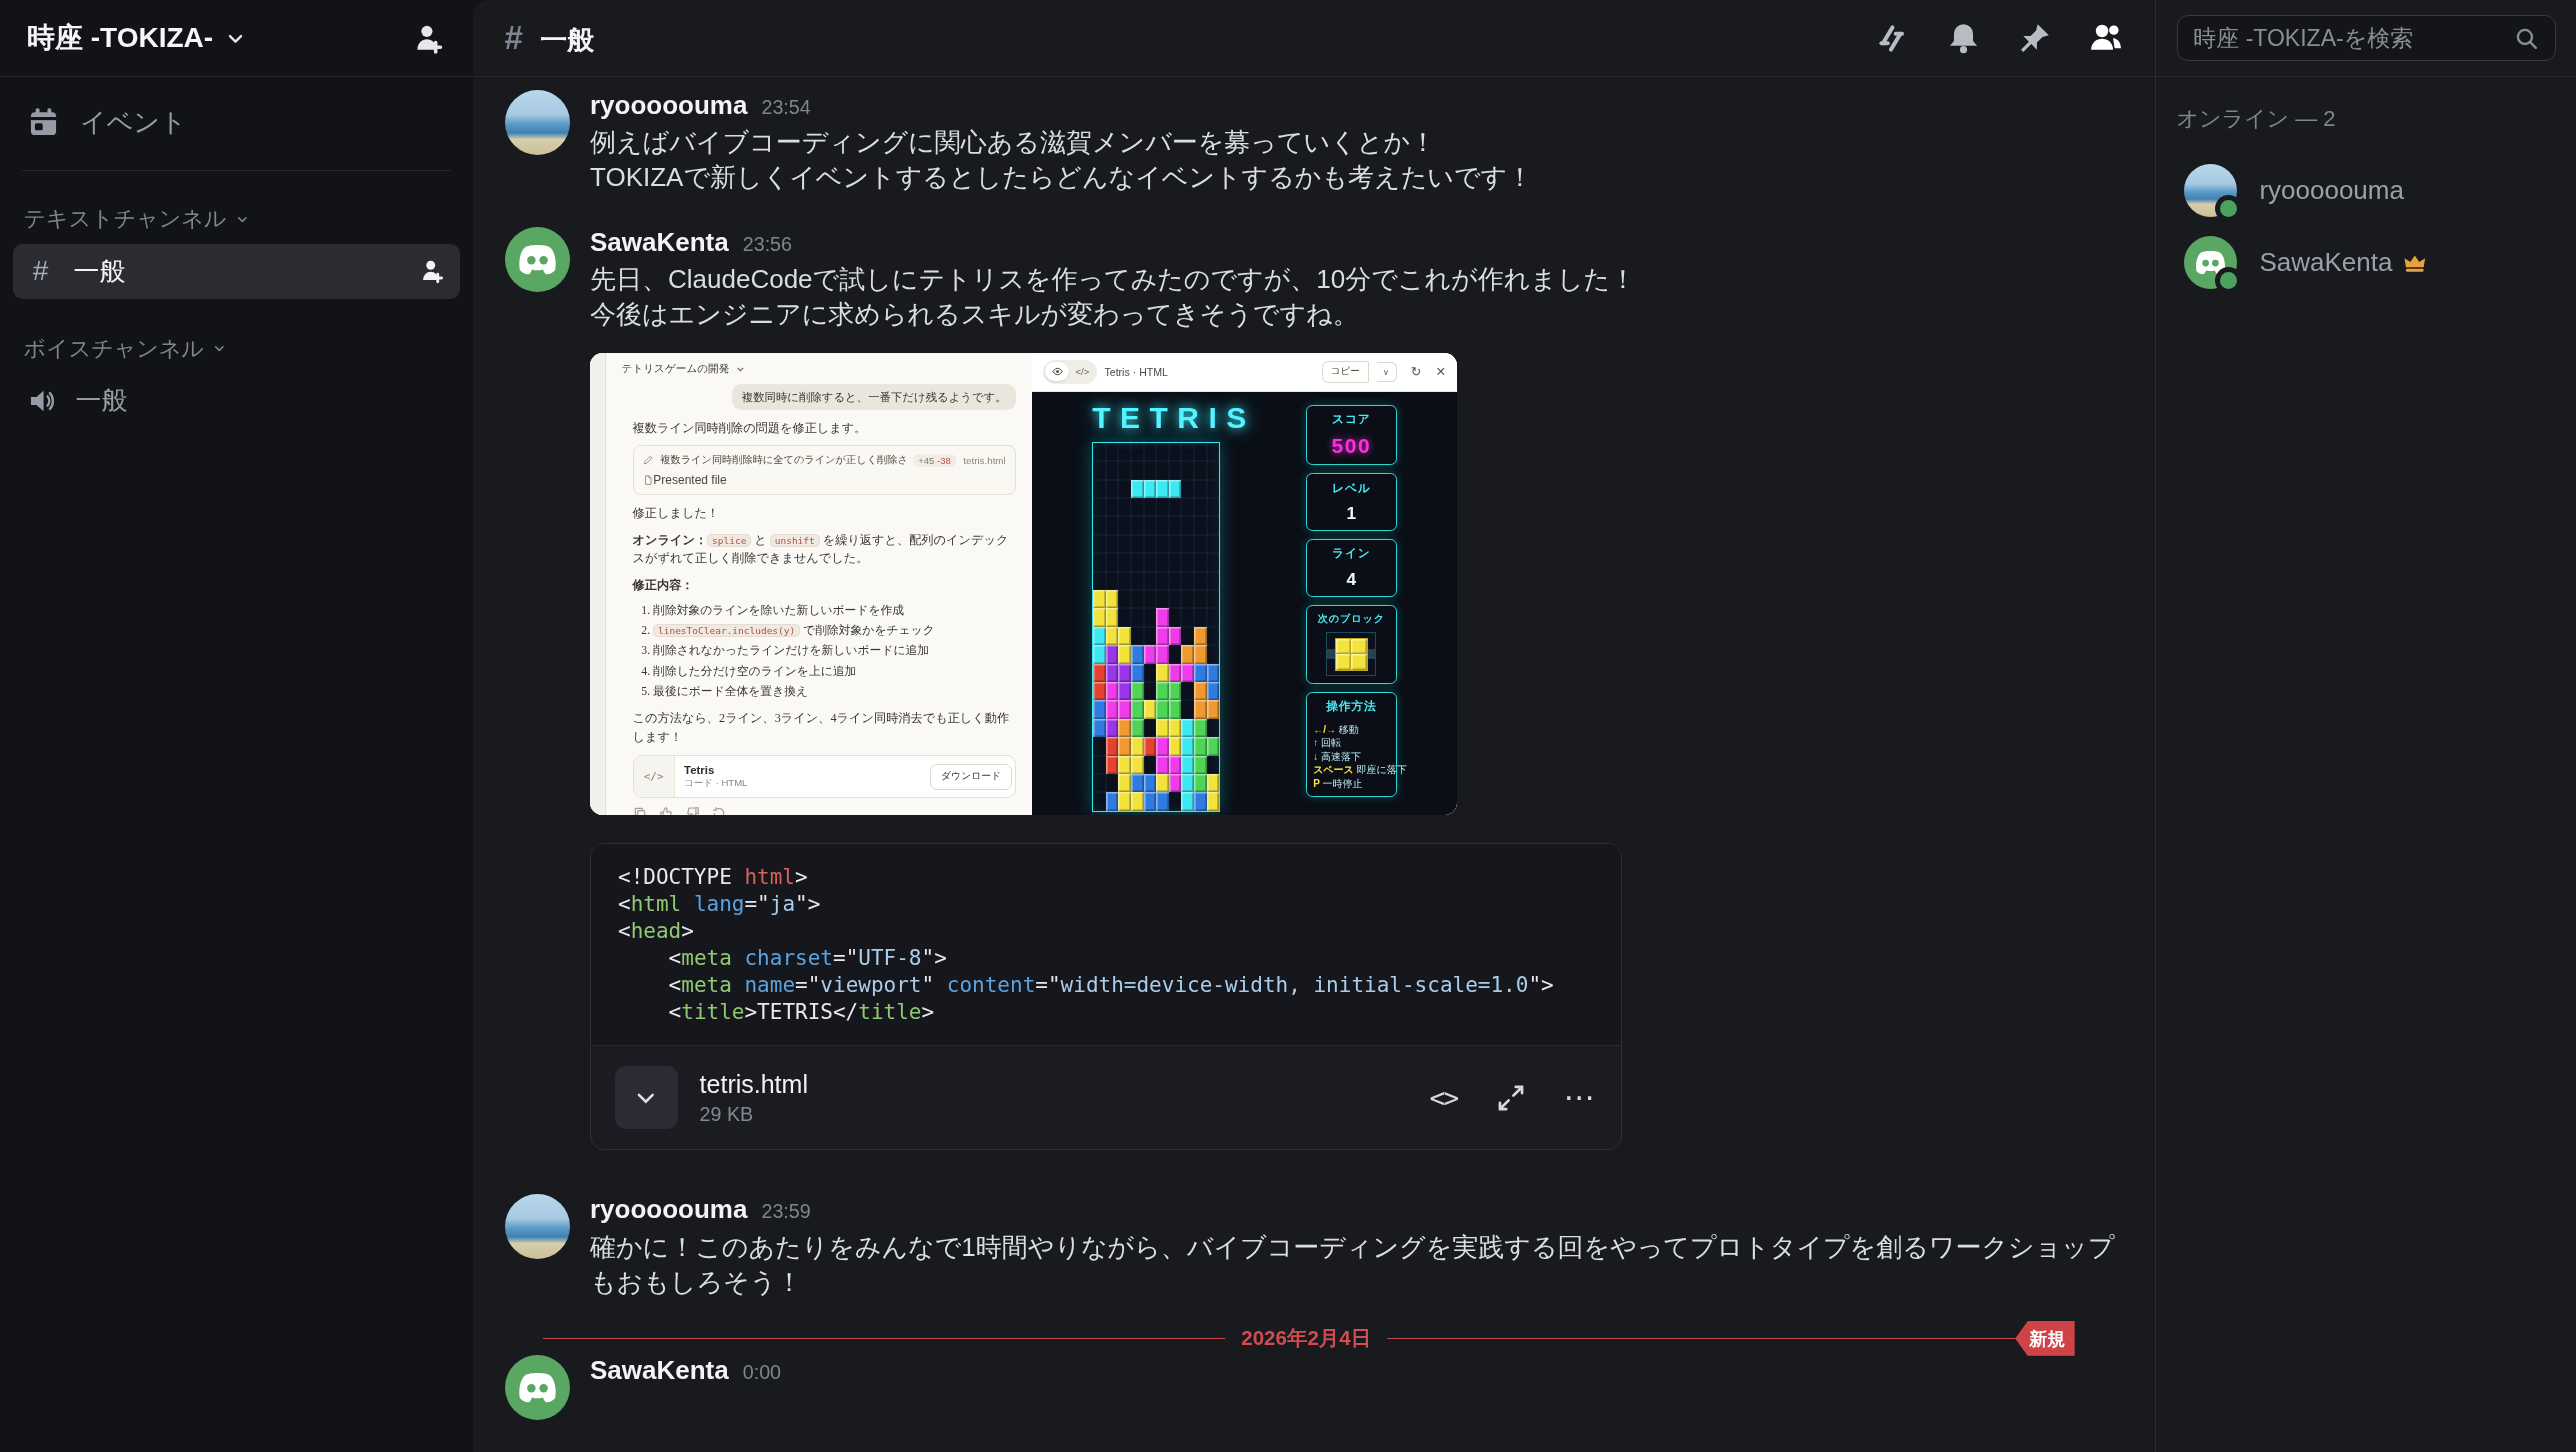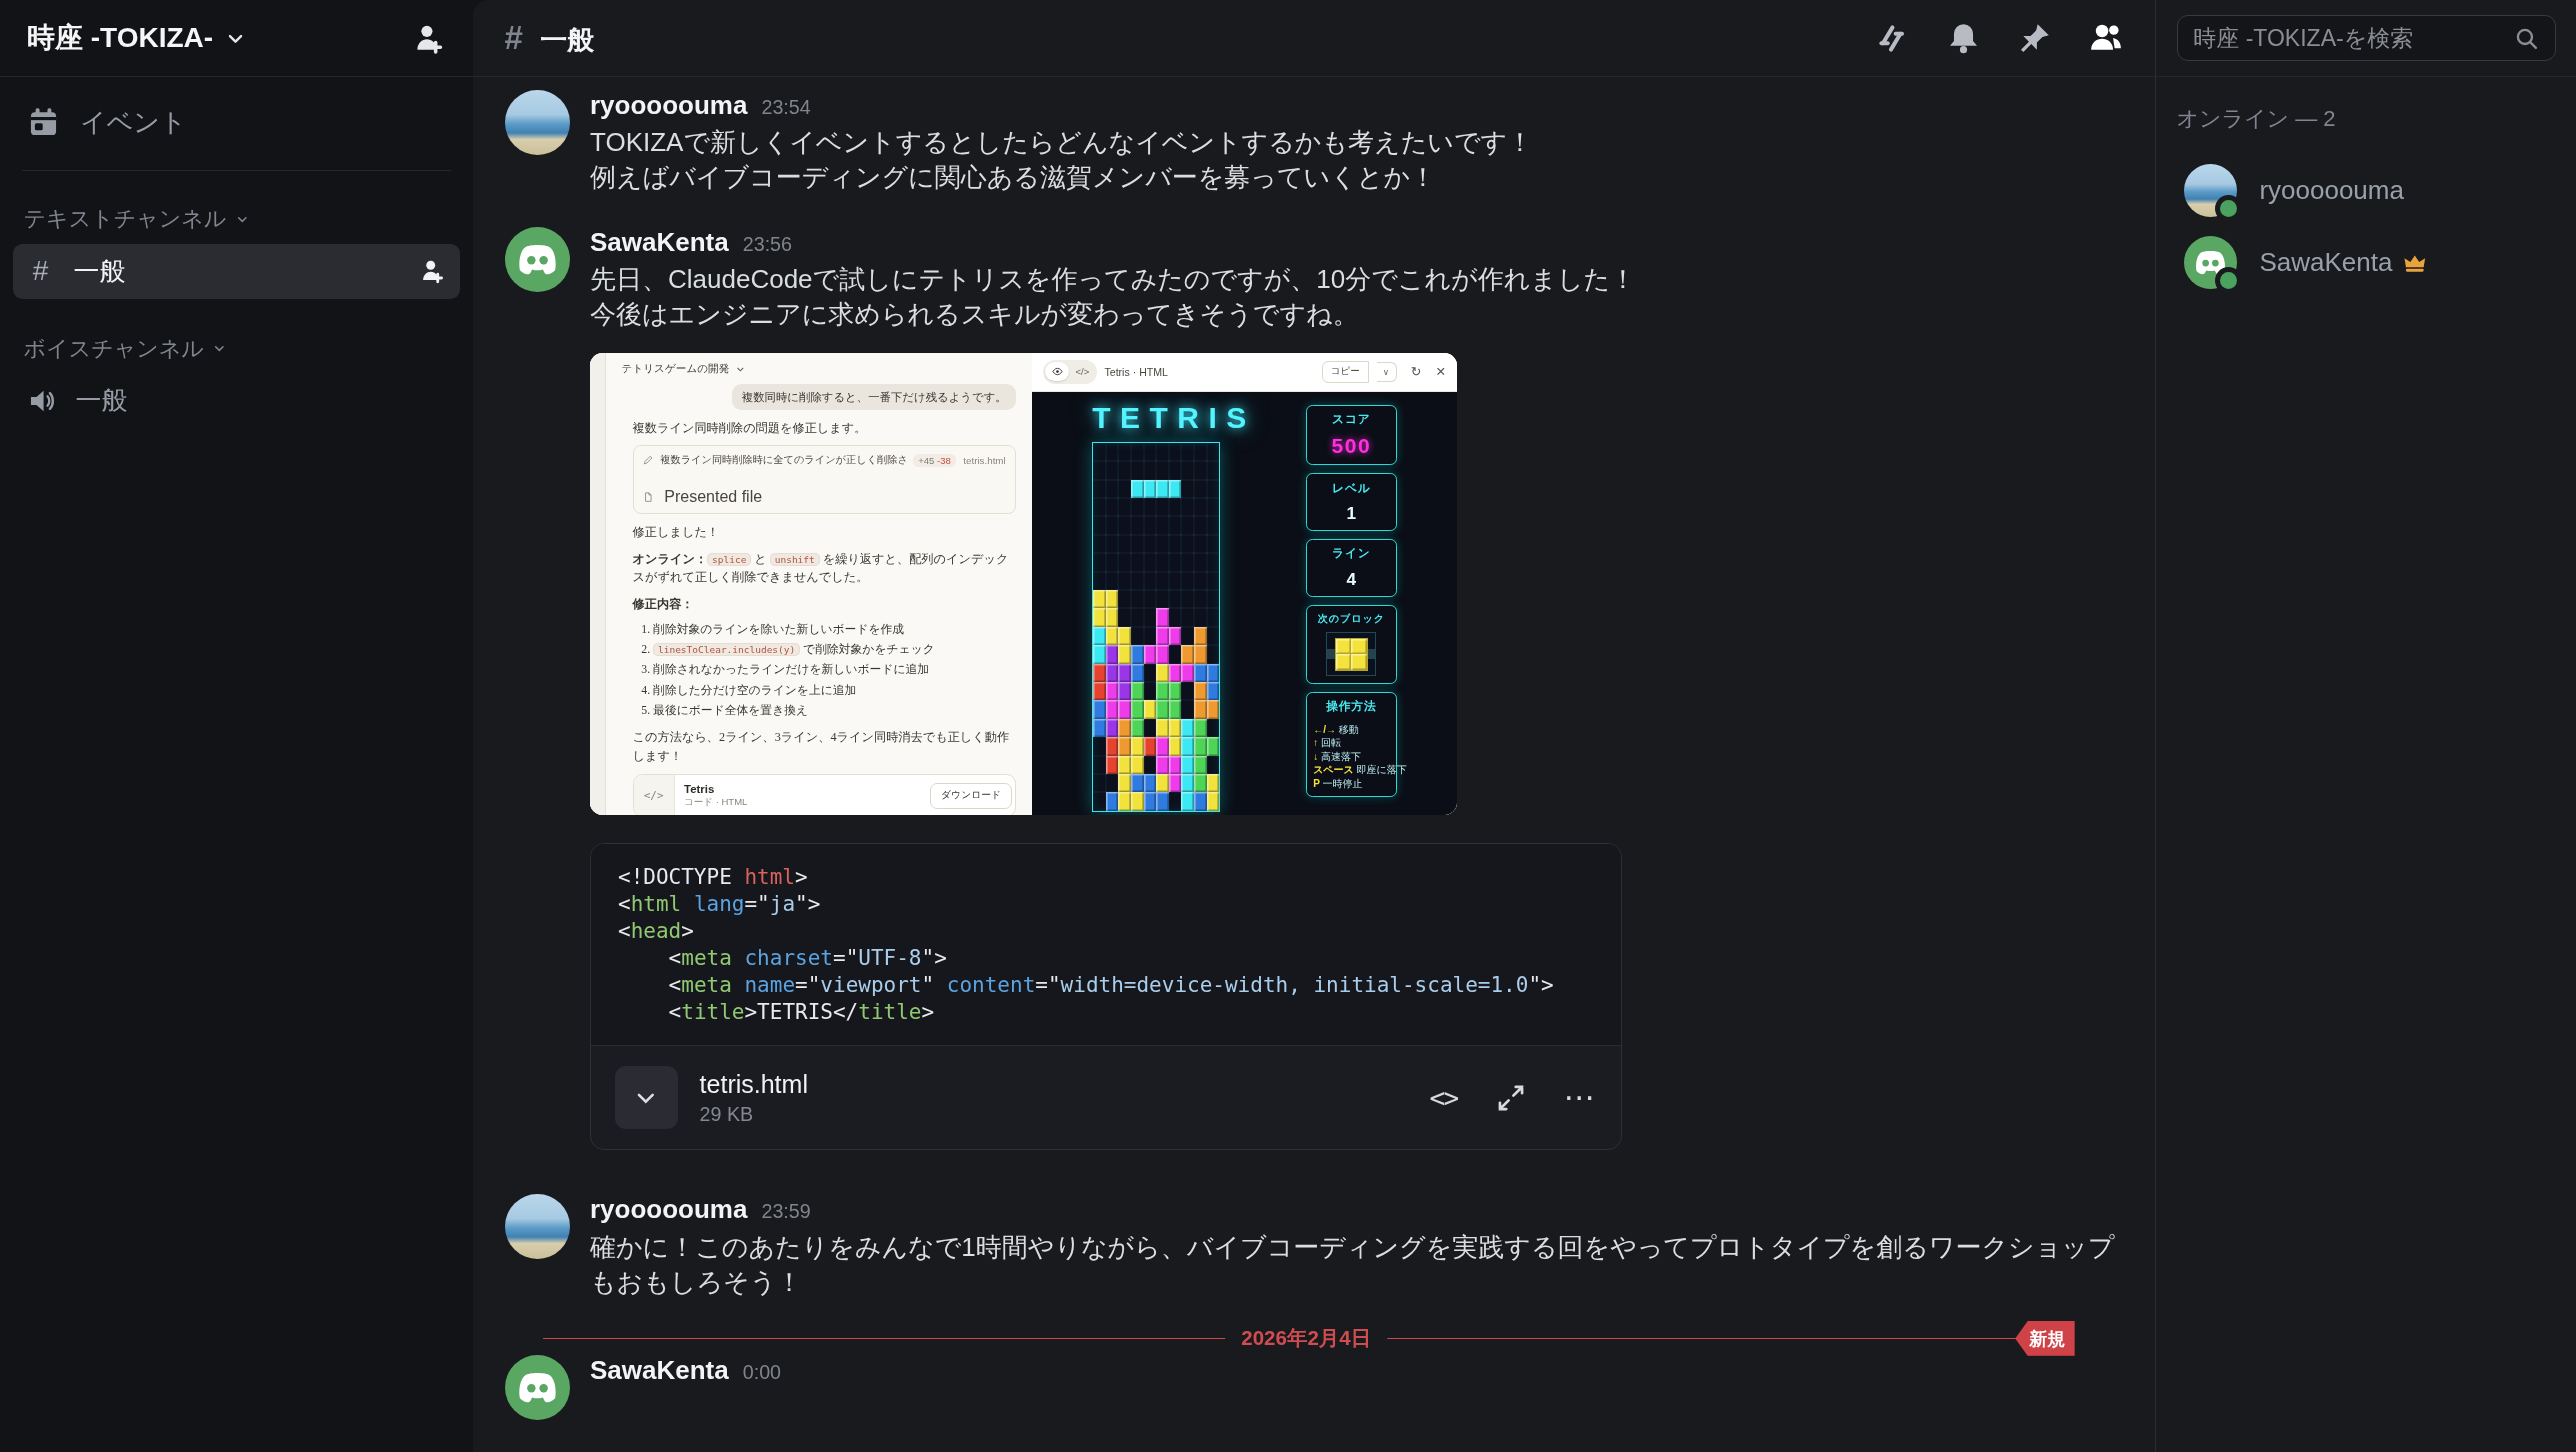--- a/index.html
+++ b/index.html
@@ -58,21 +58,21 @@
   .c-bubble-row { display:flex; justify-content:flex-end; }
   .c-bubble { background:#eae6dd; border-radius:9.5px; padding:5.5px 9.5px; font-size:11.4px; max-width:75%; }
   .c-p { margin:8.7px 0 0 11px; line-height:1.5; }
   .c-card { border:0.8px solid #e4dfd3; background:#faf8f3; border-radius:7.9px; margin:7.9px 0 0 11px; padding:7px 9.5px; font-family:"Liberation Sans",sans-serif; }
   .c-card-row { display:flex; align-items:center; gap:7px; font-size:10.2px; color:#4a463f; }
   .c-card-row .grow { flex:1; overflow:hidden; white-space:nowrap; }
   .diffpill { background:#f3ece6; border-radius:5.5px; padding:0.8px 5.5px; font-size:9.5px; white-space:nowrap; }
   .diff-add { color:#79806e; }
   .diff-del { color:#c05240; }
   .c-file { color:#8a857b; font-size:9.8px; white-space:nowrap; }
-  .c-card-row2 { display:flex; align-items:center; gap:11px; font-size:16px; color:#4a463f; margin-top:19px; padding-top:1.6px; }
+  .c-card-row2 { display:flex; align-items:center; gap:0; font-size:12px; color:#4a463f; margin-top:4px; padding-top:1.6px; }
   .c-strong { font-weight:bold; }
   code.cinline { font-family:"DejaVu Sans Mono",monospace; font-size:9.5px; background:#f0e9e1; color:#b0543f; border:0.8px solid #e6ddd0; border-radius:5px; padding:0 3.9px; }
   ol.c-list { margin:6.3px 0 0 31.5px; line-height:1.7; font-size:11.8px; }
   .c-art { display:flex; align-items:center; border:0.8px solid #e4dfd3; background:#fff; border-radius:9.5px; margin:9.5px 0 0 11px; overflow:hidden; font-family:"Liberation Sans",sans-serif; }
   .c-art-tile { width:41px; height:41px; background:#f6f4ee; border-right:0.8px solid #e9e5db; display:flex; align-items:center; justify-content:center; color:#8a857b; font-family:"DejaVu Sans Mono",monospace; font-size:11px; }
   .c-art-info { flex:1; padding:0 9.5px; }
   .c-art-name { font-size:11.4px; font-weight:bold; color:#2e2b26; }
   .c-art-meta { font-size:9.5px; color:#8a857b; margin-top:1.6px; }
   .c-art-btn { border:0.8px solid #ddd7ca; background:#fff; border-radius:7px; padding:5.5px 10.2px; font-size:9.8px; color:#3a3732; margin-right:3px; cursor:pointer; }
   .c-actions { display:flex; gap:12.6px; margin:7.9px 0 0 11px; color:#a29d93; }
@@ -275,22 +275,22 @@
       <div class="chat">
 
         <div class="msg">
           <div class="avatar beach"></div>
           <div class="m-body">
             <div class="m-head">
               <span class="uname">ryooooouma</span>
               <span class="tstamp">23:54</span>
             </div>
             <div class="m-text">
+              <div>例えばバイブコーディングに関心ある滋賀メンバーを募っていくとか！</div>
               <div>TOKIZAで新しくイベントするとしたらどんなイベントするかも考えたいです！</div>
-              <div>例えばバイブコーディングに関心ある滋賀メンバーを募っていくとか！</div>
             </div>
           </div>
         </div>
 
         <div class="msg gap1">
           <div class="avatar green">
             <svg width="49" height="49" viewBox="0 0 64 64">
                 <path d="M16 16c5-4 27-4 32 0 7 5 9 20 7 30-6 6-12 7-14 3l-2-4c-5 1.5-9 1.5-14 0l-2 4c-2 4-8 3-14-3-2-10 0-25 7-30z" fill="#ffffff"></path>
                 <circle cx="24" cy="33" r="5.5" fill="#5aa763"></circle>
                 <circle cx="40" cy="33" r="5.5" fill="#5aa763"></circle>

